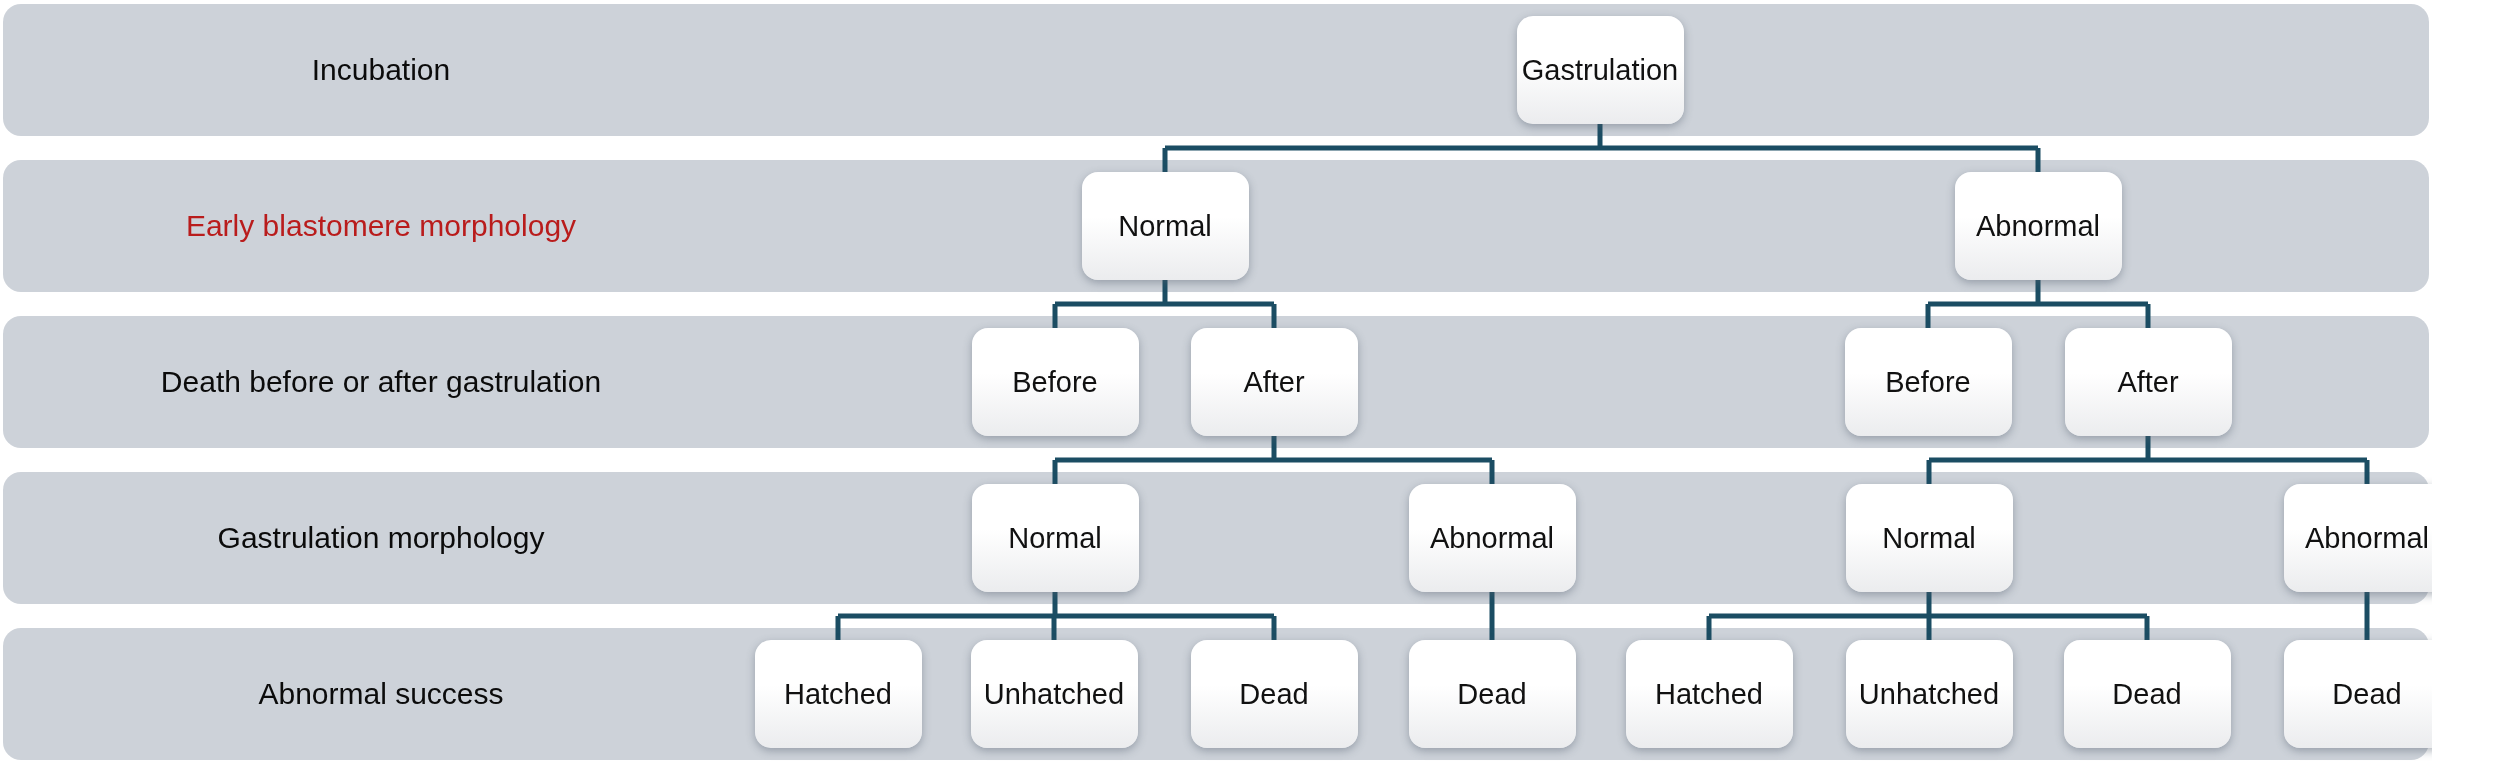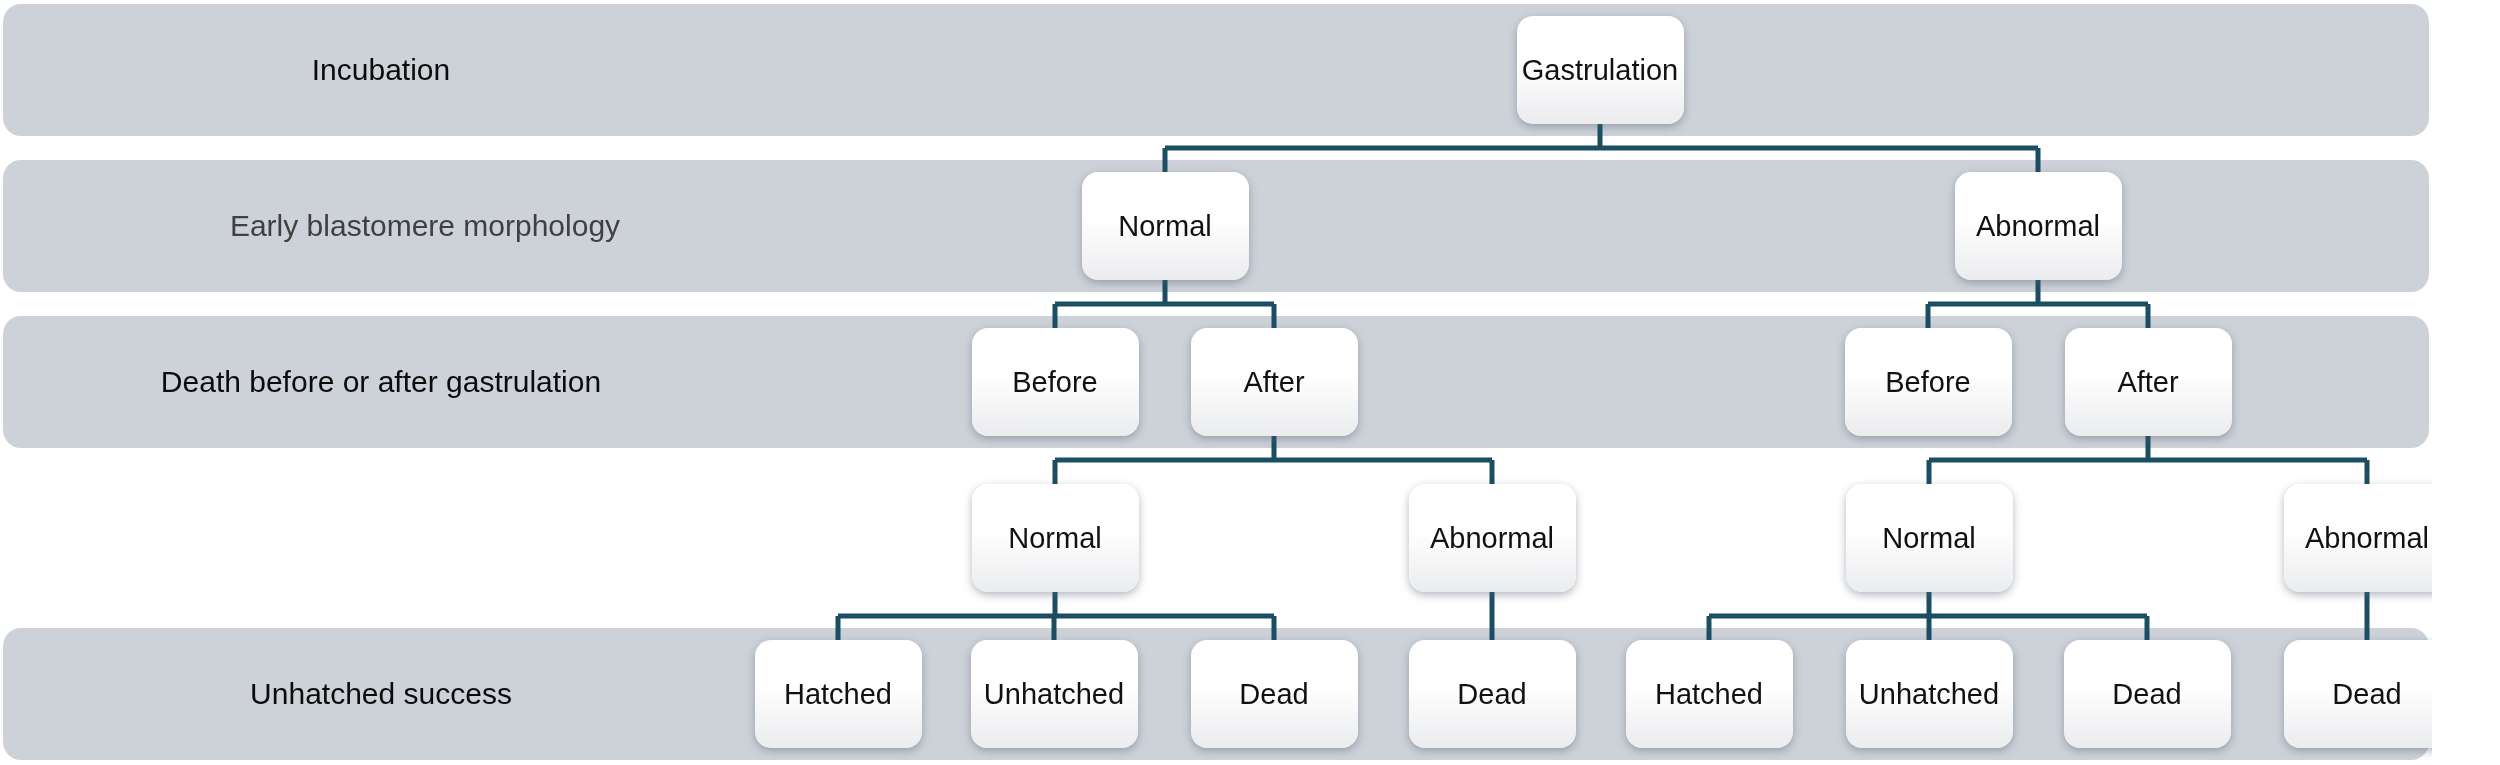--- a/index.html
+++ b/index.html
@@ -55,30 +55,33 @@
 </head>
 <body>
 
 <div id="canvas">
 
   <div class="band" style="top: 4px; background: rgb(205, 210, 217);">
     <div class="band-label" style="color: rgb(11, 11, 11);">Incubation</div>
   </div>
 
   <div class="band" style="top: 160px; background: rgb(205, 210, 217);">
-    <div class="band-label" style="color: #404040; padding-left: 44px;">Early blastomere morphology</div>
+    <div class="band-label" style="color: #b91c1c;">Early blastomere morphology</div>
   </div>
 
   <div class="band" style="top: 316px; background: rgb(205, 210, 217);">
     <div class="band-label" style="color: rgb(11, 11, 11); text-align: center;">Death before or after gastrulation</div>
   </div>
 
+  <div class="band" style="top: 472px; background: rgb(205, 210, 217);">
+    <div class="band-label" style="color: rgb(11, 11, 11);">Gastrulation morphology</div>
+  </div>
 
   <div class="band" style="top: 628px; background: rgb(205, 210, 217);">
-    <div class="band-label" style="color: rgb(11, 11, 11);">Unhatched success</div>
+    <div class="band-label" style="color: rgb(11, 11, 11);">Abnormal success</div>
   </div>
 
   <svg id="connector-svg" width="2500" height="765" viewBox="0 0 2500 765">
     <path id="connector-path" fill="none" stroke-width="5" d="M 1600 124 V 148 M 1165 148 H 2038 M 1165 148 V 172 M 2038 148 V 172 M 1165 280 V 304 M 1055 304 H 1274 M 1055 304 V 328 M 1274 304 V 328 M 2038 280 V 304 M 1928 304 H 2148 M 1928 304 V 328 M 2148 304 V 328 M 1274 436 V 460 M 1055 460 H 1492 M 1055 460 V 484 M 1492 460 V 484 M 2148 436 V 460 M 1929 460 H 2367 M 1929 460 V 484 M 2367 460 V 484 M 1055 592 V 616 M 838 616 H 1274 M 838 616 V 640 M 1054 616 V 640 M 1274 616 V 640 M 1492 592 L 1492 640 M 1929 592 V 616 M 1709 616 H 2147 M 1709 616 V 640 M 1929 616 V 640 M 2147 616 V 640 M 2367 592 L 2367 640" stroke="#1b4d63"></path>
   </svg>
 
   <div id="nodes-layer">
       <div class="node" style="left: 1516.5px; top: 16px;">Gastrulation</div>
       <div class="node" style="left: 1081.5px; top: 172px;">Normal</div>
       <div class="node" style="left: 1954.5px; top: 172px;">Abnormal</div>

